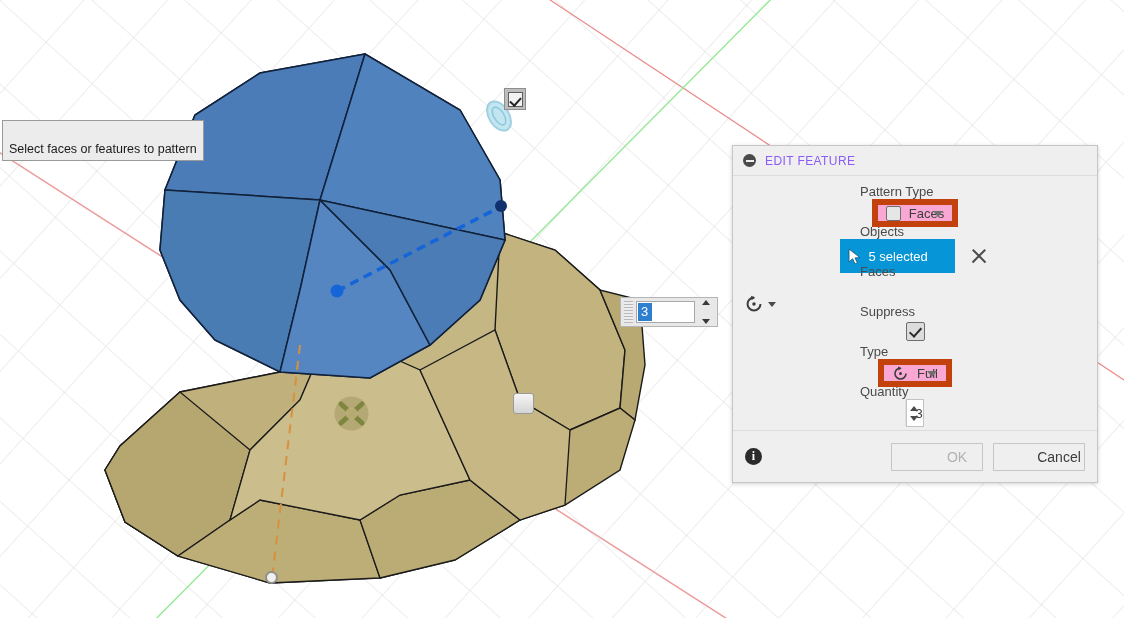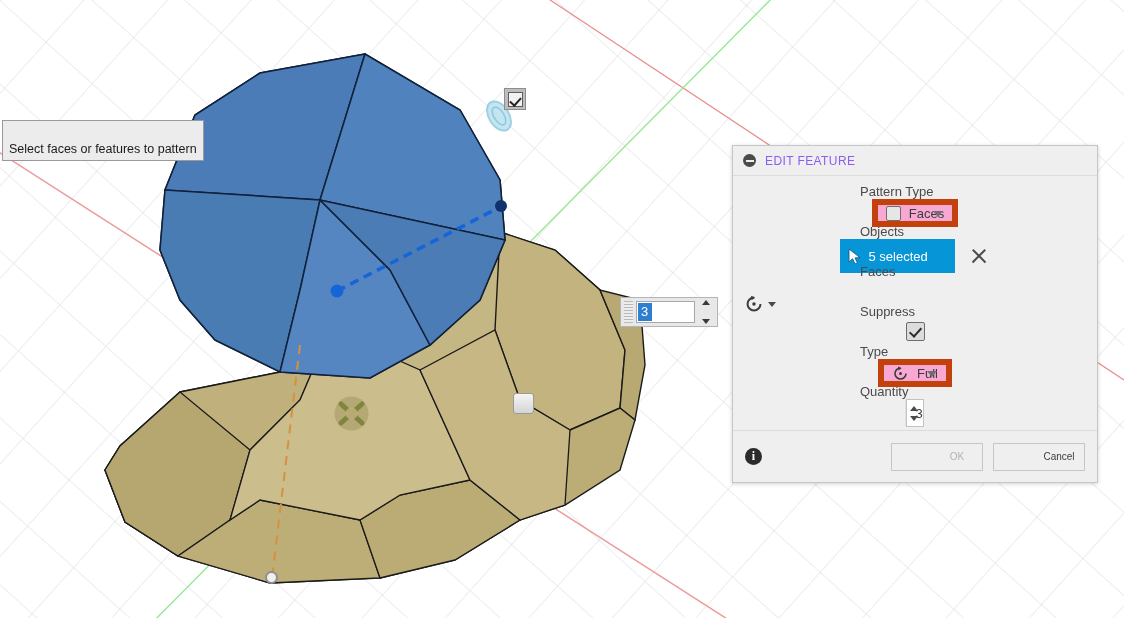--- a/index.html
+++ b/index.html
@@ -286,21 +286,21 @@
     font-size:12px; font-weight:bold;
     display:flex;align-items:center;justify-content:center;
     font-family:"Liberation Serif", serif;
     flex:none;
   }
   .btn {
     height:28px;
     min-width:92px;
     border:1px solid #c6c6c6;
     background:#efefef;
-    font-size:10px;
+    font-size:14px;
     display:flex;align-items:center;justify-content:center;padding-left:40px;
   }
   .btn.ok { color:#b2b2b2; margin-left:auto; }
   .btn.cancel { color:#3c3c3c; margin-left:10px; }
 </style>
 </head>
 <body>
 
 <div id="app">
 

